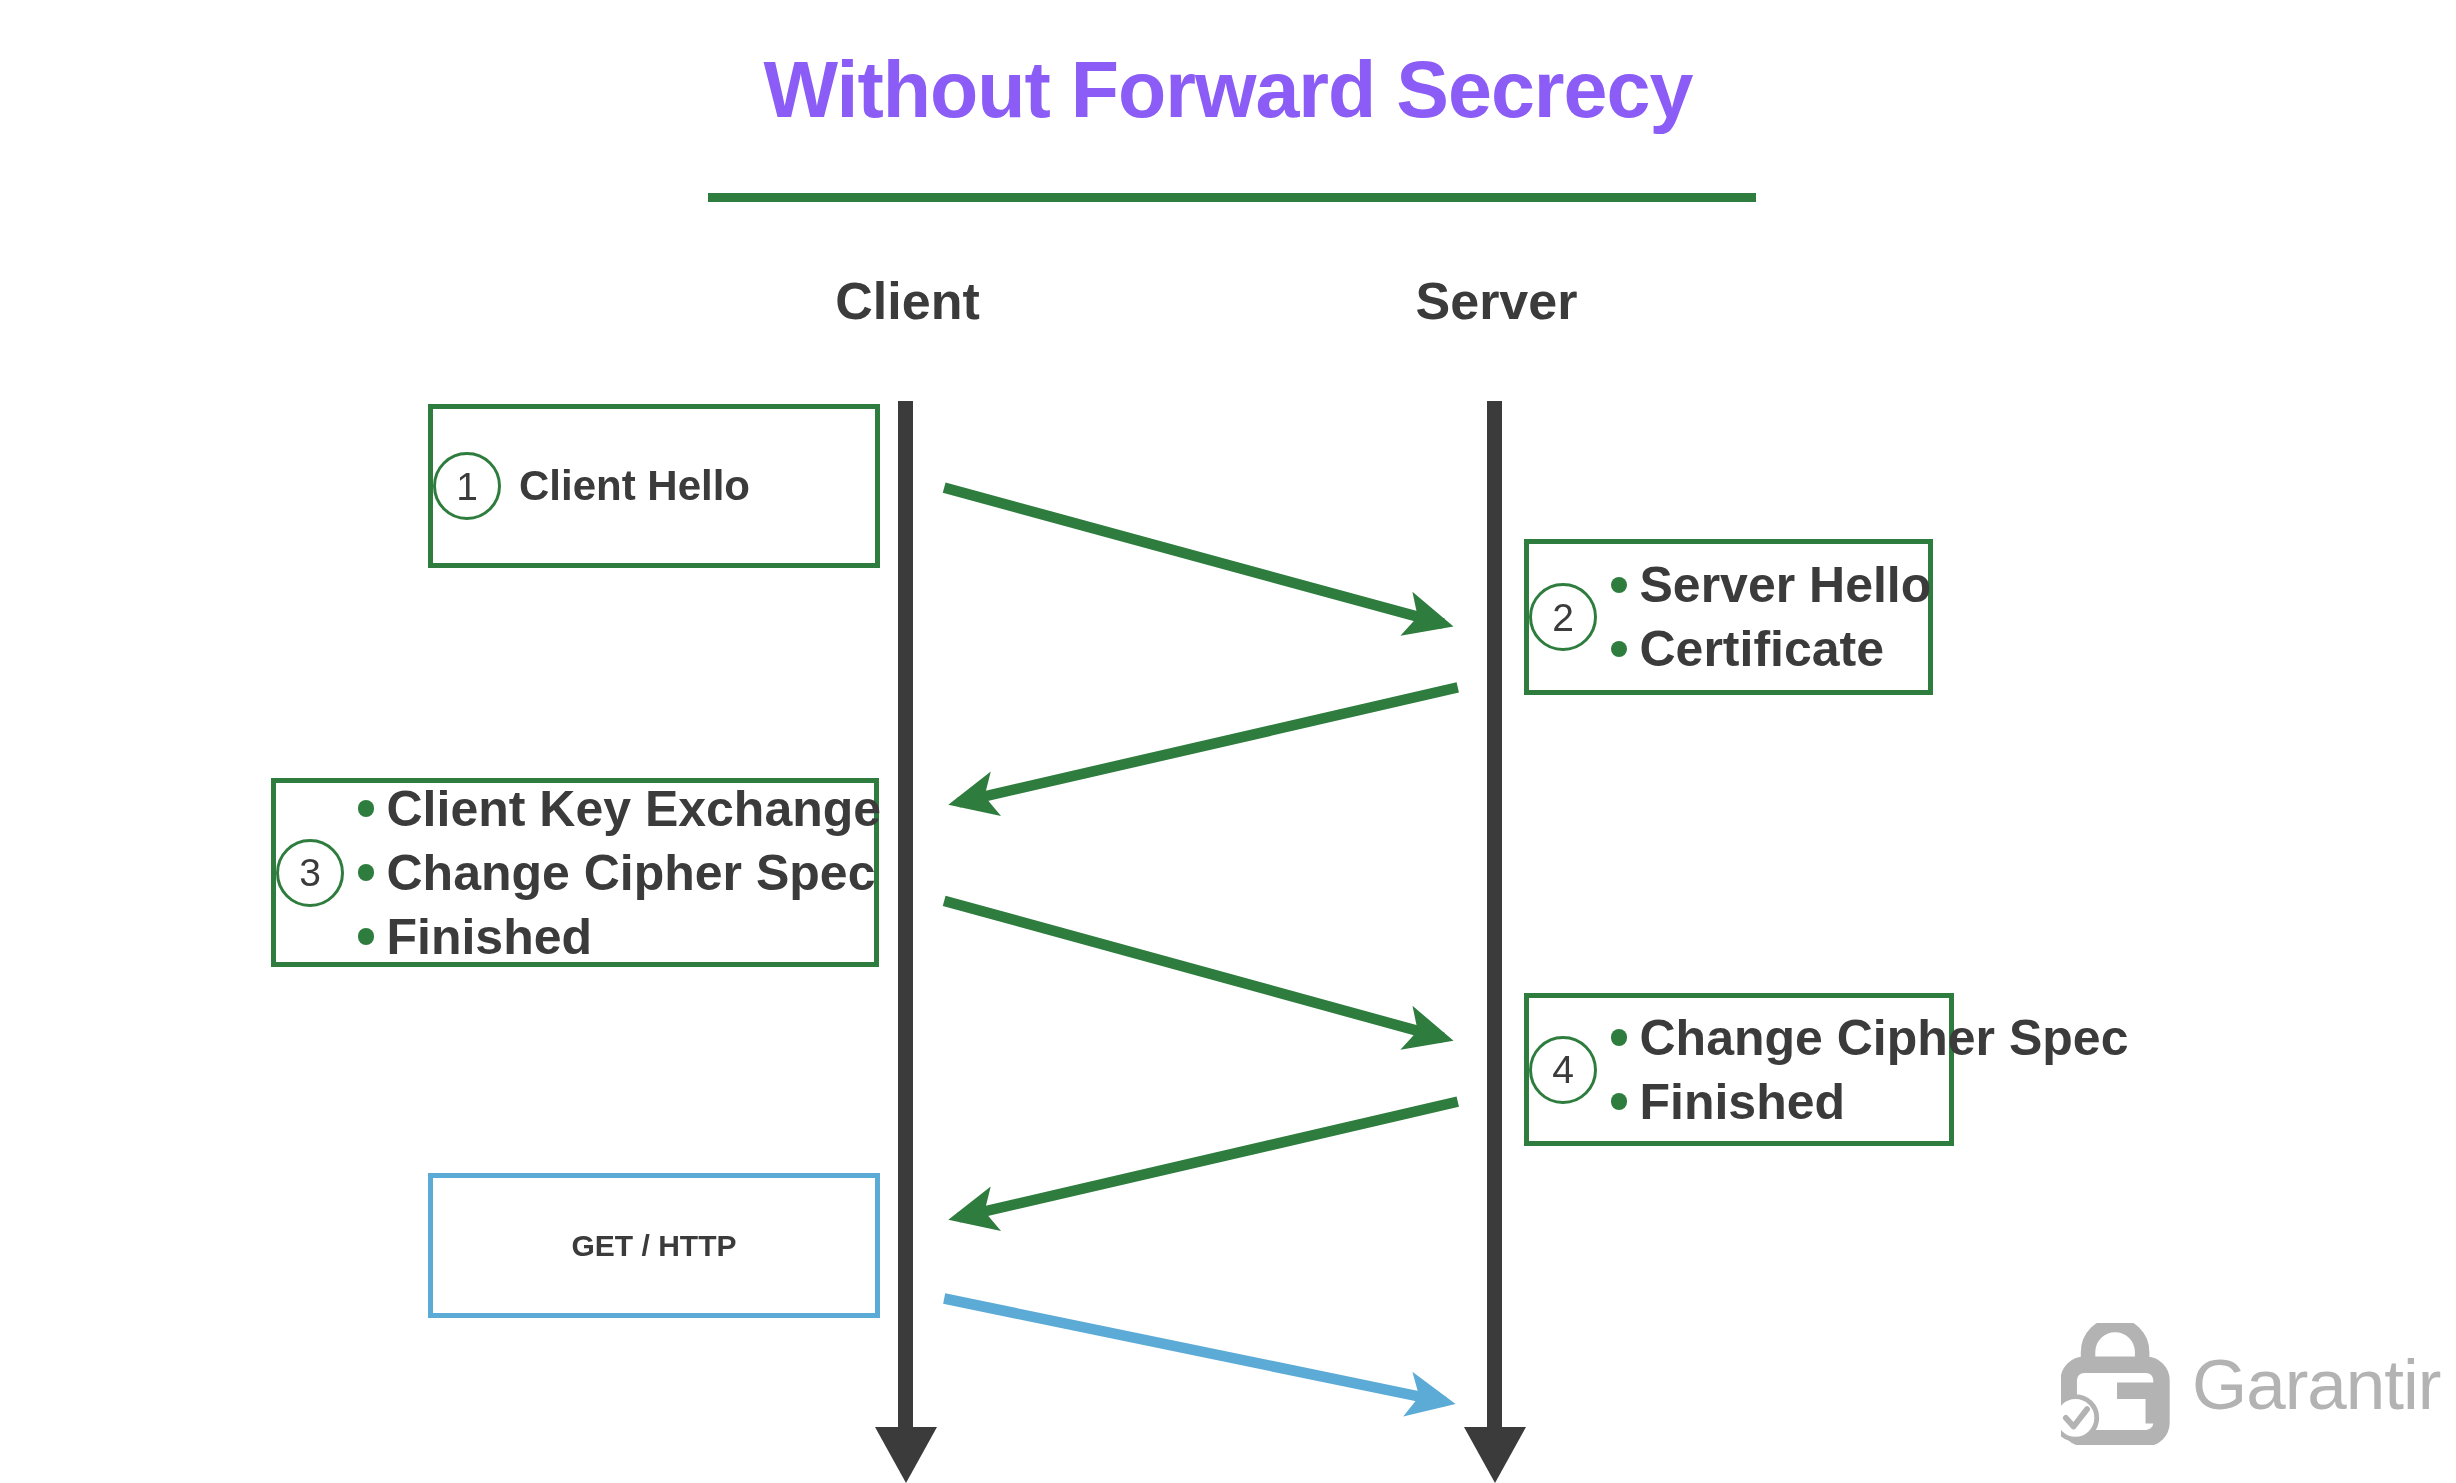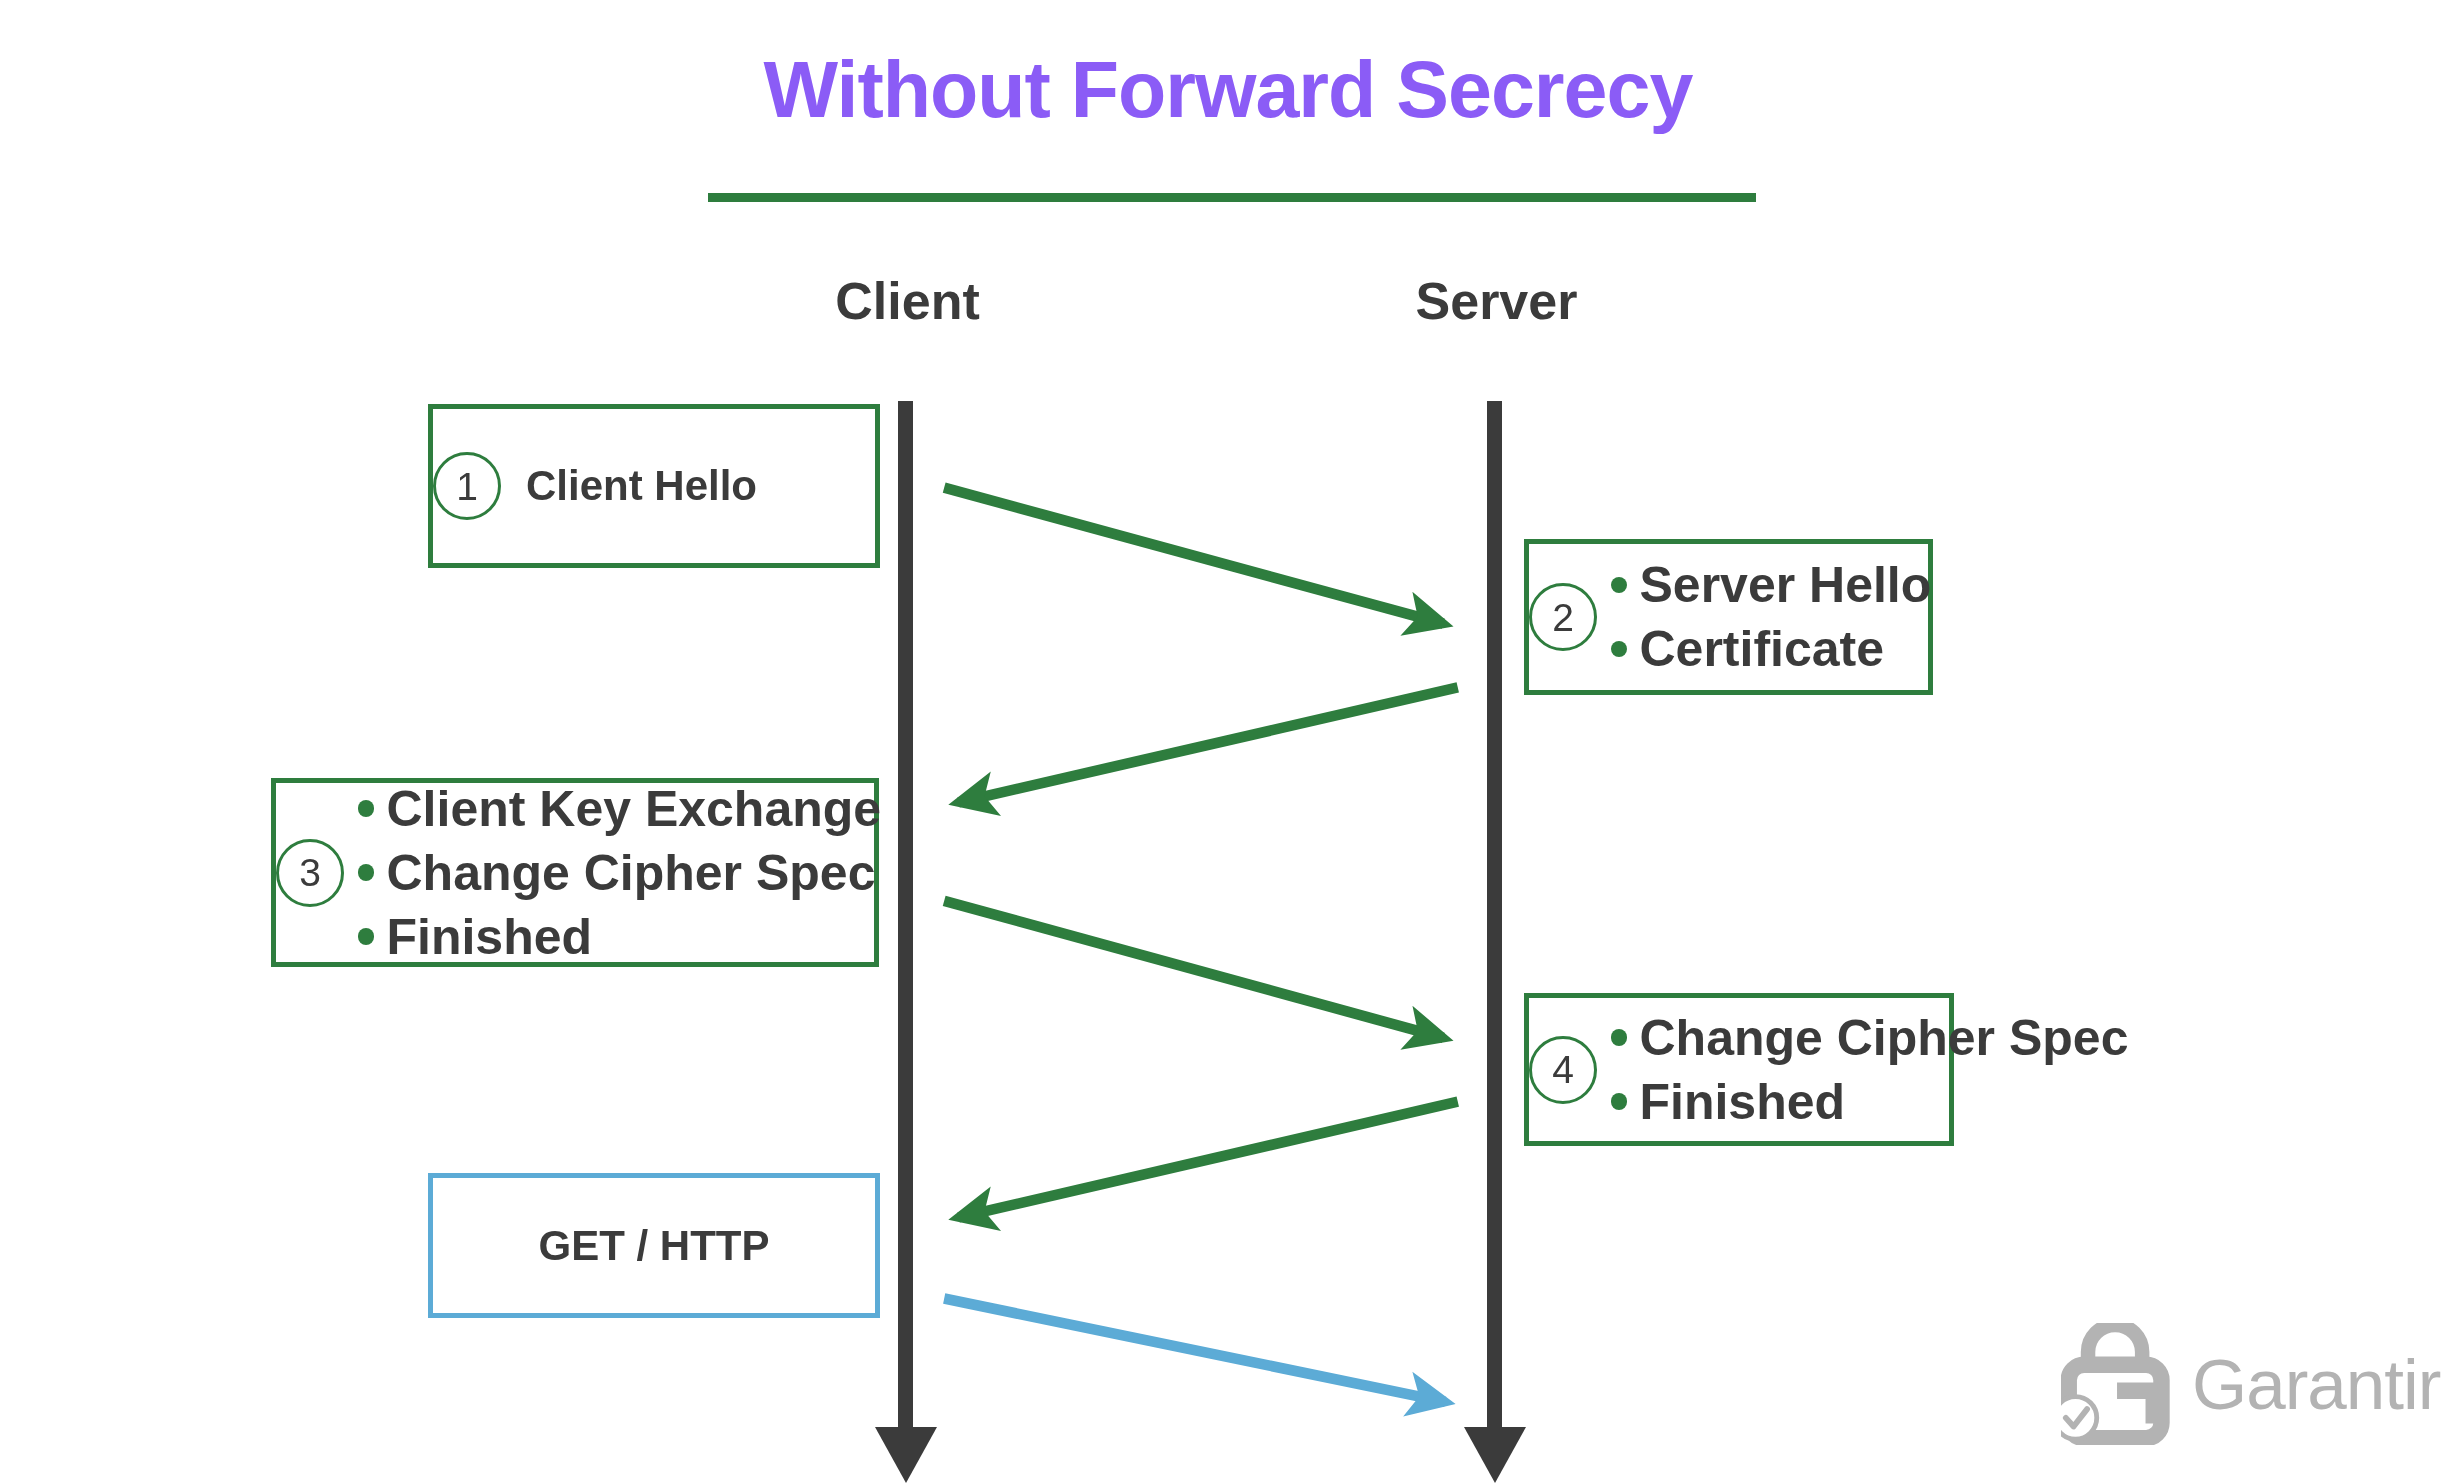--- a/index.html
+++ b/index.html
@@ -114,30 +114,30 @@
   .bullet {
     flex: 0 0 auto;
     width: 16.4px;
     height: 16.4px;
     border-radius: 50%;
     background: #2e7d3e;
     margin-right: 12.6px;
   }
   .msg-single {
     flex: 1 1 auto;
-    padding-left: 25px;
+    padding-left: 18px;
     font-size: 42px;
     font-weight: bold;
     color: #3b3b3b;
     white-space: nowrap;
   }
   .msg-center {
     width: 100%;
     text-align: center;
-    font-size: 42px;
+    font-size: 30px;
     font-weight: bold;
     color: #3b3b3b;
     white-space: nowrap;
   }
 
   #box-1 { left: 428px; top: 404px; width: 452px; height: 164px; }
   #box-2 { left: 1524px; top: 539px; width: 409px; height: 156px; }
   #box-3 { left: 271px; top: 778px; width: 608px; height: 189px; }
   #box-4 { left: 1524px; top: 993px; width: 430px; height: 153px; }
   #box-get { left: 428px; top: 1173px; width: 452px; height: 145px; }

